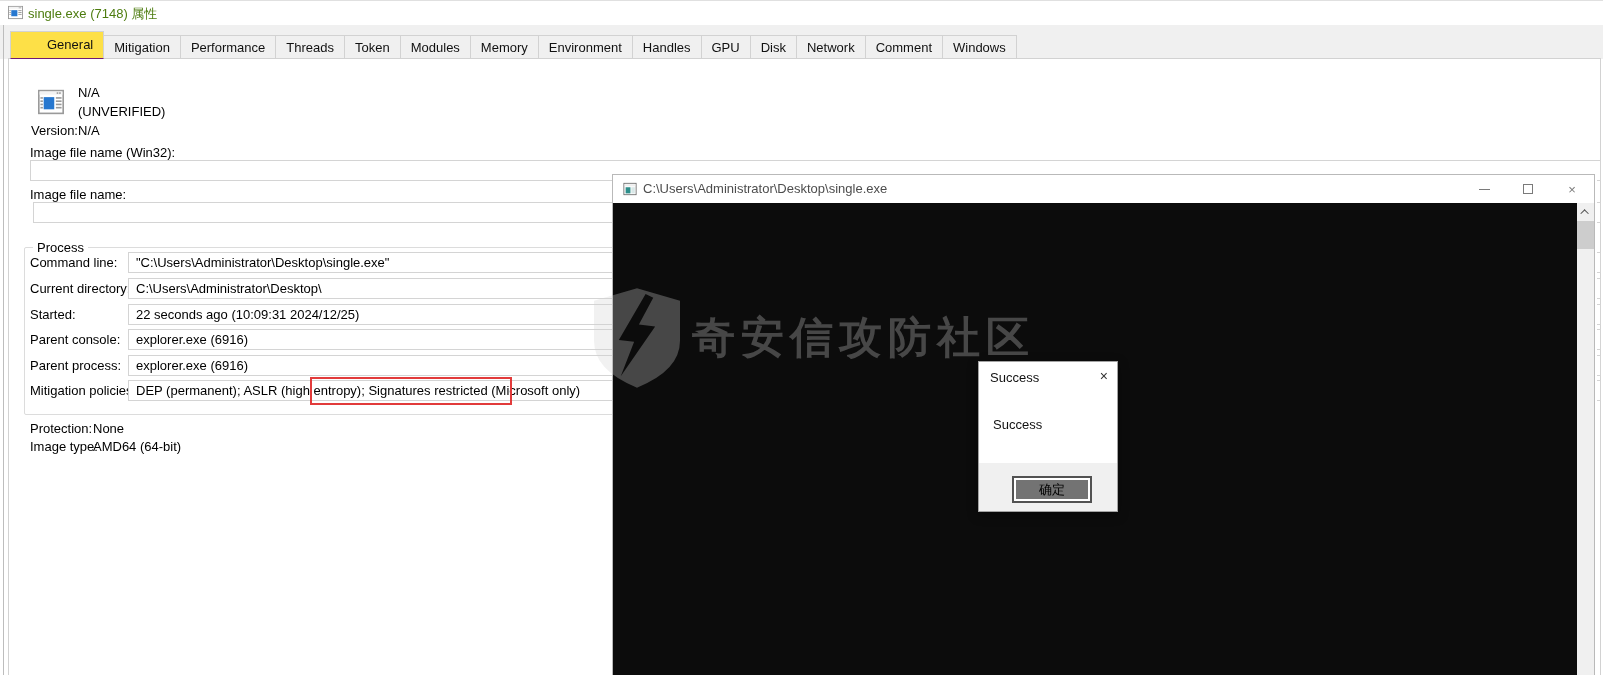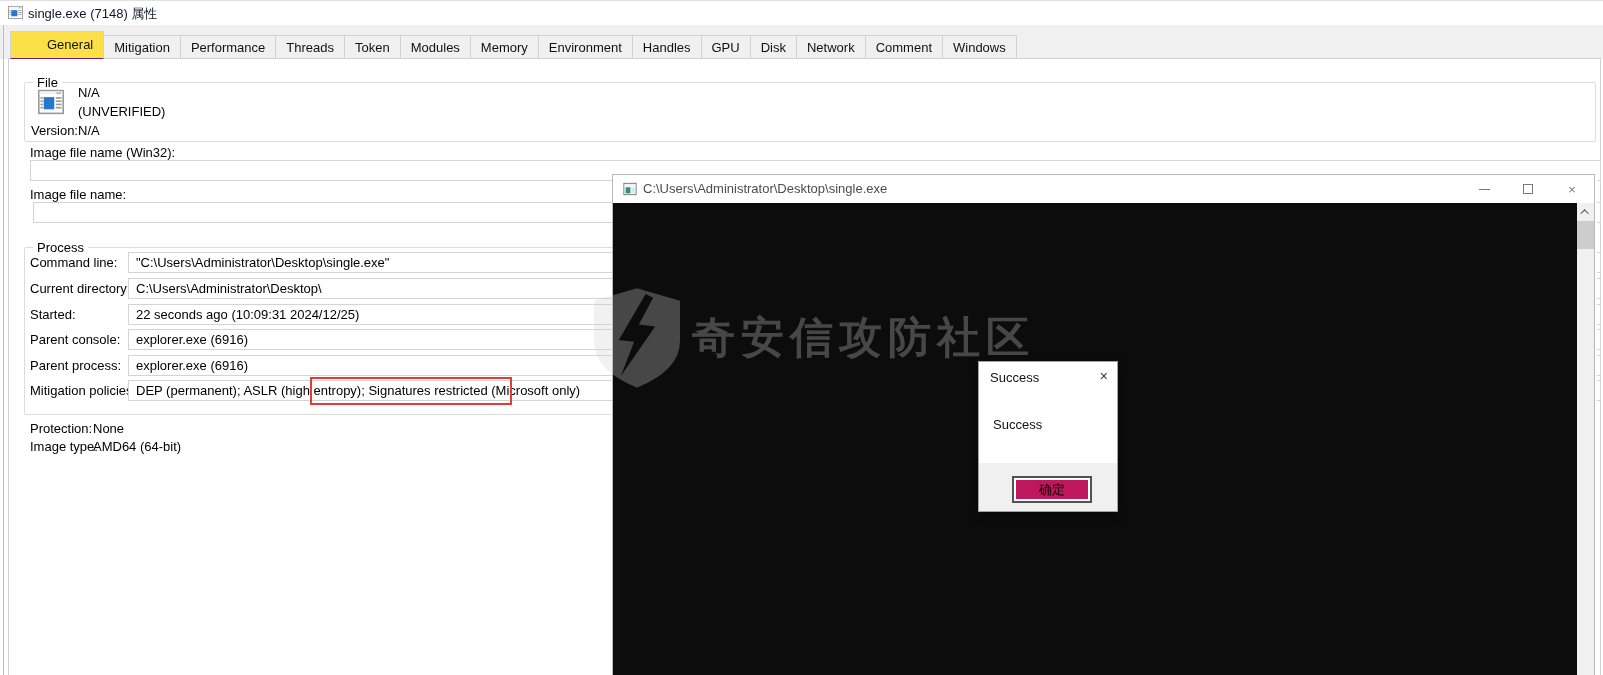--- a/index.html
+++ b/index.html
@@ -5,21 +5,21 @@
   * { margin:0; padding:0; box-sizing:border-box; }
   body { background:#888; }
   .screen {
     position:relative; width:1603px; height:675px; overflow:hidden;
     background:#ffffff; font-family:"Liberation Sans", sans-serif; color:#000;
     border-top:1px solid #e0e0e0;
   }
   
   .pw-titlebar { position:absolute; left:0; top:0; width:100%; height:24px; background:#fff; }
   .pw-icon { position:absolute; left:8px; top:4px; width:15px; height:15px; }
-  .pw-title { position:absolute; left:28px; top:4px; font-size:13px; color:#0f172a; white-space:pre; }
+  .pw-title { position:absolute; left:28px; top:4px; font-size:13px; color:#4d7c0f; white-space:pre; }
   .pw-left-border { position:absolute; left:3px; top:24px; width:1px; height:651px; background:#bdbdbd; }
 
   .tabstrip { position:absolute; left:0; top:24px; width:100%; height:34px; background:#f0f0f0; }
   .tabpage  { position:absolute; left:8px; top:57px; width:1593px; height:618px; background:#fff; border:1px solid #d2d2d2; }
 
   .tabs { position:absolute; left:10px; top:33px; height:25px; display:flex; align-items:flex-end; z-index:3; }
   .tab {
     height:24px; line-height:23px; padding:0 10px; font-size:13px; color:#111;
     background:#f0f0f0; border:1px solid #d2d2d2; border-left:none; white-space:nowrap;
   }
@@ -85,21 +85,21 @@
   .dialog {
     position:absolute; left:978px; top:360px; width:140px; height:151px; z-index:20;
     background:#fff; border:1px solid #a3a3a3; box-shadow:0 3px 10px rgba(0,0,0,0.35);
   }
   .dlg-title { position:absolute; left:11px; top:8px; font-size:13px; color:#111; }
   .dlg-close { position:absolute; right:9px; top:6px; font-size:14px; color:#333; line-height:16px; }
   .dlg-msg { position:absolute; left:14px; top:55px; font-size:13px; color:#111; }
   .dlg-footer { position:absolute; left:0; bottom:0; width:100%; height:48px; background:#f0f0f0; }
   .dlg-btn {
     position:absolute; left:33px; top:114px; width:80px; height:27px;
-    background:#be185d; border:2px solid #525252; box-shadow:inset 0 0 0 2px #ffffff;
+    background:#737373; border:2px solid #525252; box-shadow:inset 0 0 0 2px #ffffff;
     font-size:13px; display:flex; align-items:center; justify-content:center;
     font-family:"Liberation Sans", sans-serif;
   }
 </style>
 </head>
 <body>
 
 <div class="screen">
 
   <div class="pw-titlebar">
@@ -133,23 +133,20 @@
     <div class="tab">Memory</div>
     <div class="tab">Environment</div>
     <div class="tab">Handles</div>
     <div class="tab">GPU</div>
     <div class="tab">Disk</div>
     <div class="tab">Network</div>
     <div class="tab">Comment</div>
     <div class="tab">Windows</div>
   </div>
 
-  <div class="groupbox gb-file">
-    <span class="gb-legend">File</span>
-  </div>
   <svg class="fileicon" viewBox="0 0 32 32">
     <rect x="1" y="2" width="30" height="28" fill="#ffffff" stroke="#9a9a9a" stroke-width="2"></rect>
     <rect x="2" y="3" width="28" height="4" fill="#f3f3f3"></rect>
     <rect x="23" y="4" width="2" height="2" fill="#9a9a9a"></rect>
       <rect x="26" y="4" width="2" height="2" fill="#9a9a9a"></rect>
     <rect x="7" y="10" width="13" height="15" fill="#2677cf"></rect>
     <rect x="3" y="10" width="3" height="2" fill="#9a9a9a"></rect>
       <rect x="3" y="14" width="3" height="2" fill="#9a9a9a"></rect>
       <rect x="3" y="18" width="3" height="2" fill="#9a9a9a"></rect>
       <rect x="3" y="22" width="3" height="2" fill="#9a9a9a"></rect>

